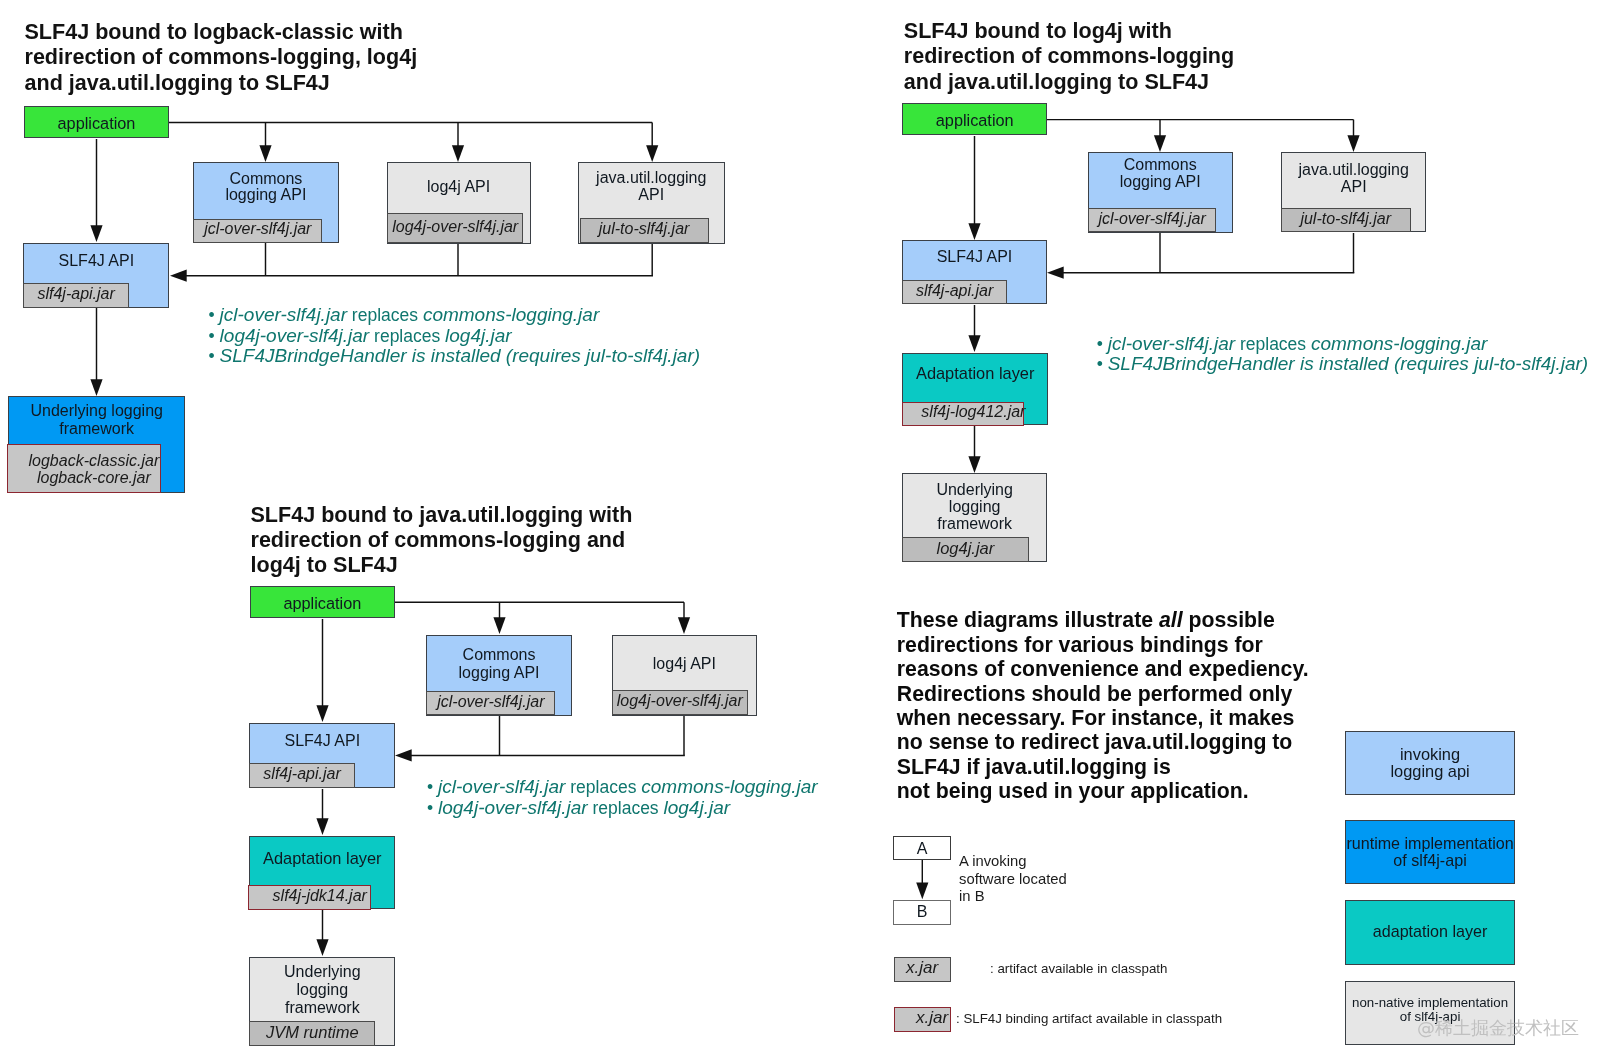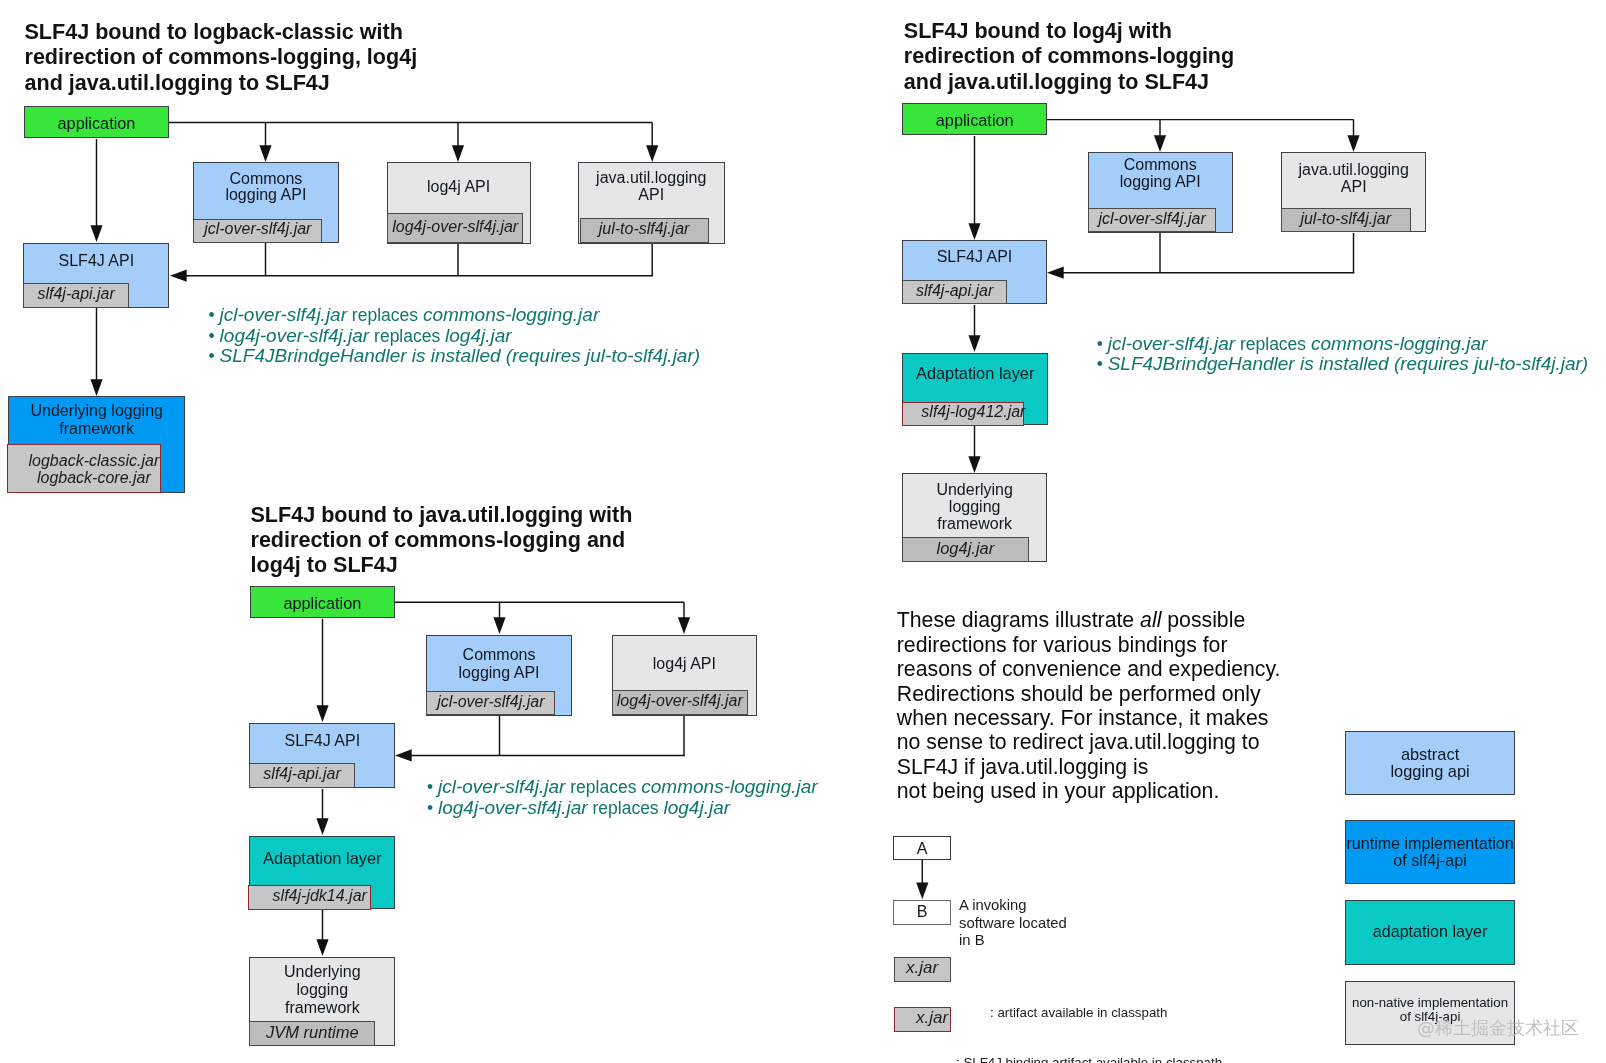--- a/index.html
+++ b/index.html
@@ -11,22 +11,22 @@
 .nb{position:absolute;box-sizing:border-box;}
 .nb .lbl{position:absolute;left:0;right:0;text-align:center;font-size:16px;line-height:16.8px;color:#101820;white-space:pre;}
 .jar{position:absolute;border:1.3px solid #4a4a4a;box-sizing:border-box;background:#c6c6c6;
      font-style:italic;font-size:16px;line-height:1;text-align:center;color:#1b1b1b;white-space:pre;
      display:flex;align-items:center;justify-content:center;padding-bottom:2.6px;}
 .jar.red{border:1.4px solid #8c2630;padding-left:20px;}
 svg.ov{position:absolute;left:0;top:0;width:1606px;height:1063px;}
 .bul{position:absolute;font-size:17.5px;line-height:20.6px;white-space:pre;color:#0f766e;}
 .bul .i{font-style:italic;font-size:19px;}
 .bul .n{font-style:normal;font-size:17.5px;}
-.para{position:absolute;font-weight:normal;font-size:21.25px;line-height:24.4px;white-space:pre;color:#0b0b0b;}
-.lgt{position:absolute;font-size:15.5px;line-height:19.2px;white-space:pre;color:#1b1b1b;margin-top:44px;}
+.para{position:absolute;font-weight:bold;font-size:21.25px;line-height:24.4px;white-space:pre;color:#0b0b0b;}
+.lgt{position:absolute;font-size:15.5px;line-height:19.2px;white-space:pre;color:#1b1b1b;}
 .wm{position:absolute;font-size:20px;color:#c0c0c0;white-space:pre;font-family:"DejaVu Sans",sans-serif;}
 .i{font-style:italic;}
 .n{font-style:normal;}
 .bul .dot{font-style:normal;}
 
 </style>
 </head>
 <body>
 
 <div id="page">
@@ -166,21 +166,21 @@
     </div>
 <div class="nb" style="left:893.4px;top:900.2px;width:57.2px;height:24.9px;background:#ffffff;border:1px solid #6b6b6b">
       <div class="lbl" style="top:3px;font-size:16px;line-height:16.8px">B</div>
     </div>
 <div class="lgt" style="left:959px;top:853.3px;font-size:14.8px;line-height:17.2px"><div>A invoking</div><div>software located</div><div>in B</div></div>
 <div class="jar" style="left:893.5px;top:956.7px;width:57px;height:25px;background:#c6c6c6;font-size:17px">x.jar</div>
 <div class="lgt" style="left:990px;top:961px;font-size:13.3px;line-height:16px">: artifact available in classpath</div>
 <div class="jar red" style="left:893.5px;top:1006.5px;width:57px;height:25px;background:#c6c6c6;font-size:17px">x.jar</div>
 <div class="lgt" style="left:956px;top:1011px;font-size:13.3px;line-height:16px">: SLF4J binding artifact available in classpath</div>
 <div class="nb" style="left: 1345px; top: 731px; width: 170.1px; height: 64.3px; border: 1.5px solid rgb(59, 64, 70); background: rgb(165, 205, 250);">
-      <div class="lbl" style="top:14px;font-size:16.4px;line-height:17.3px"><span>abstract</span><br><span>logging api</span></div>
+      <div class="lbl" style="top:14px;font-size:16.4px;line-height:17.3px"><span>invoking</span><br><span>logging api</span></div>
     </div>
 <div class="nb" style="left: 1345px; top: 819.7px; width: 170.1px; height: 64.2px; border: 1.5px solid rgb(59, 64, 70); background: rgb(0, 153, 243);">
       <div class="lbl" style="top:14.3px;font-size:16.1px;line-height:17.3px"><span>runtime implementation</span><br><span>of slf4j-api</span></div>
     </div>
 <div class="nb" style="left: 1345px; top: 900.2px; width: 170.1px; height: 64.5px; border: 1.5px solid rgb(59, 64, 70); background: rgb(10, 201, 196);">
       <div class="lbl" style="top:21.5px;font-size:16.1px;line-height:17.3px"><span>adaptation layer</span></div>
     </div>
 <div class="nb" style="left: 1345px; top: 981px; width: 170.1px; height: 64px; border: 1.5px solid rgb(59, 64, 70); background: rgb(230, 230, 230);">
       <div class="lbl" style="top:14.1px;font-size:13.3px;line-height:13.8px"><span>non-native implementation</span><br><span>of slf4j-api</span></div>
     </div>

